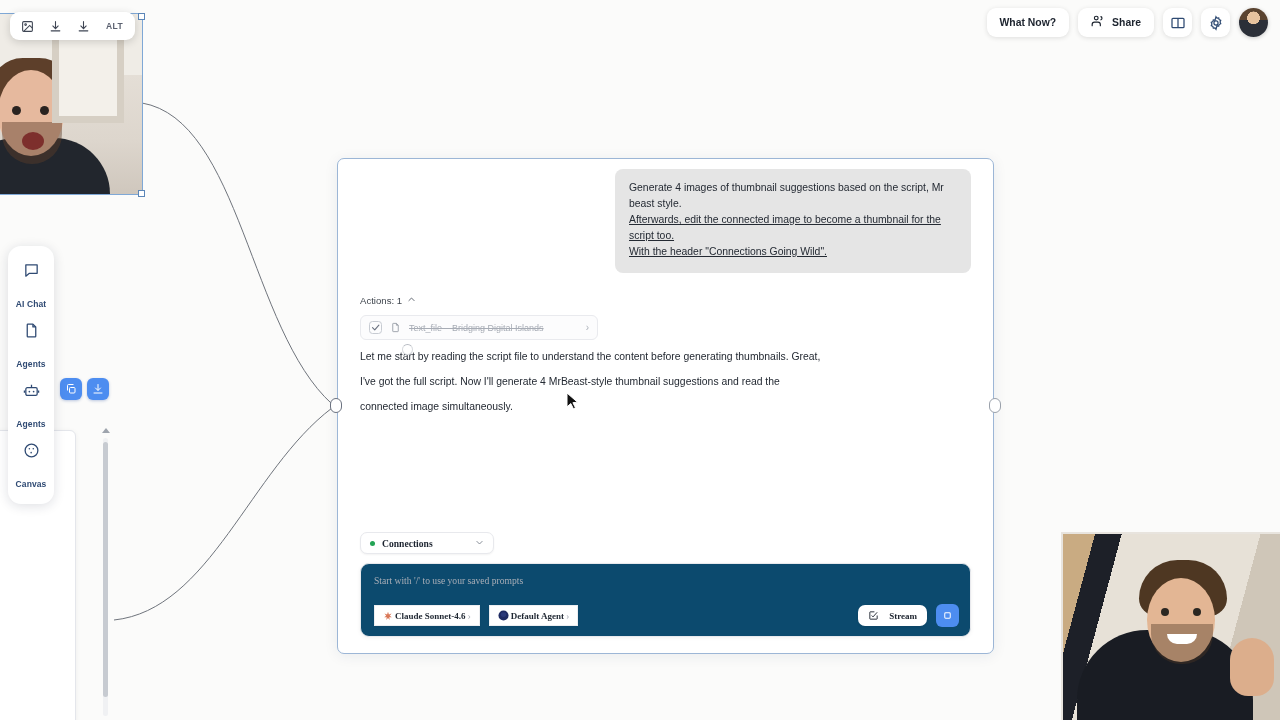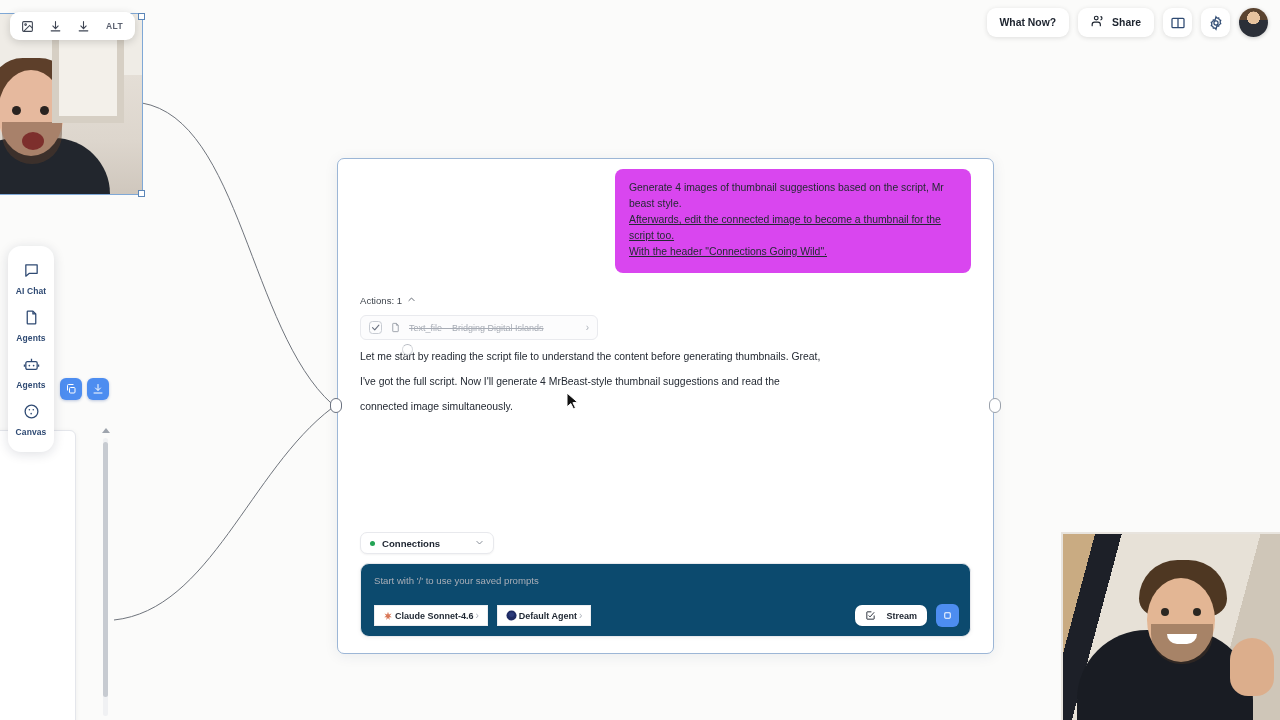--- a/index.html
+++ b/index.html
@@ -94,21 +94,21 @@
   
   .rail {
     position: absolute; left: 8px; top: 246px;
     width: 46px; background: #fff;
     border-radius: 13px;
     box-shadow: 0 2px 12px rgba(20,30,60,.14);
     padding: 10px 0 8px; z-index: 25;
   }
   .rail-item {
     display: flex; flex-direction: column; align-items: center;
-    gap: 3px; padding: 6px 0 7px; cursor: pointer; color: #2f4a73;
+    gap: 16px; padding: 6px 0 7px; cursor: pointer; color: #2f4a73;
   }
   .rail-label { font-size: 8.5px; font-weight: 600; color: #2f4a73; letter-spacing: .1px; }
 
   
   .blue-btns { position: absolute; left: 60px; top: 378px; display: flex; gap: 5px; z-index: 24; }
   .blue-btn {
     width: 22px; height: 22px; border-radius: 6px;
     background: #4d8df0; color: #fff;
     display: flex; align-items: center; justify-content: center;
     cursor: pointer; box-shadow: 0 1px 3px rgba(40,80,160,.3);
@@ -163,21 +163,21 @@
     width: 22px; height: 22px; border-radius: 6px;
     background: #5b9bf0; color: #fff;
     display: flex; align-items: center; justify-content: center;
     cursor: pointer;
   }
 
   .chat-body { flex: 1; position: relative; overflow: hidden; padding: 10px 22px 0; }
 
   .user-msg {
     margin-left: auto; width: 356px;
-    background: #d946ef; border-radius: 8px;
+    background: #e5e5e5; border-radius: 8px;
     padding: 11px 14px 13px;
     font-size: 10.4px; line-height: 16px; color: #242a33;
   }
   .user-msg p + p { margin-top: 0; text-decoration: underline; }
 
   .actions-row {
     margin-top: 22px; display: flex; align-items: center; gap: 5px;
     font-size: 9.6px; color: #41474f; cursor: pointer; width: fit-content;
   }
   .file-chip {
@@ -201,21 +201,21 @@
     position: absolute; left: 402px; top: 344px;
     width: 11px; height: 11px; border-radius: 50%;
     border: 1.4px solid #d7dade; border-top-color: #b8bcc3;
   }
   .assist-msg {
     margin-top: 4px; width: 462px;
     font-size: 10.4px; line-height: 25px; color: #242a33;
   }
 
   
-  .composer { flex: none; padding: 0 22px 16px; }
+  .composer { flex: none; padding: 0 22px 16px; font-family: Liberation Serif, serif; }
   .conn-pill {
     width: 134px; height: 22px;
     background: #fff; border: 1px solid #e8e9ed; border-radius: 7px;
     box-shadow: 0 1px 2px rgba(0,0,0,.05);
     display: flex; align-items: center; padding: 0 9px;
     gap: 7px; cursor: pointer; margin-bottom: 9px;
   }
   .dot-green { width: 5px; height: 5px; border-radius: 50%; background: #23a455; flex: none; }
   .conn-label { font-size: 9.6px; font-weight: 700; color: #1d2430; flex: 1; }
   .chev-d { color: #7c828c; font-size: 9px; }

